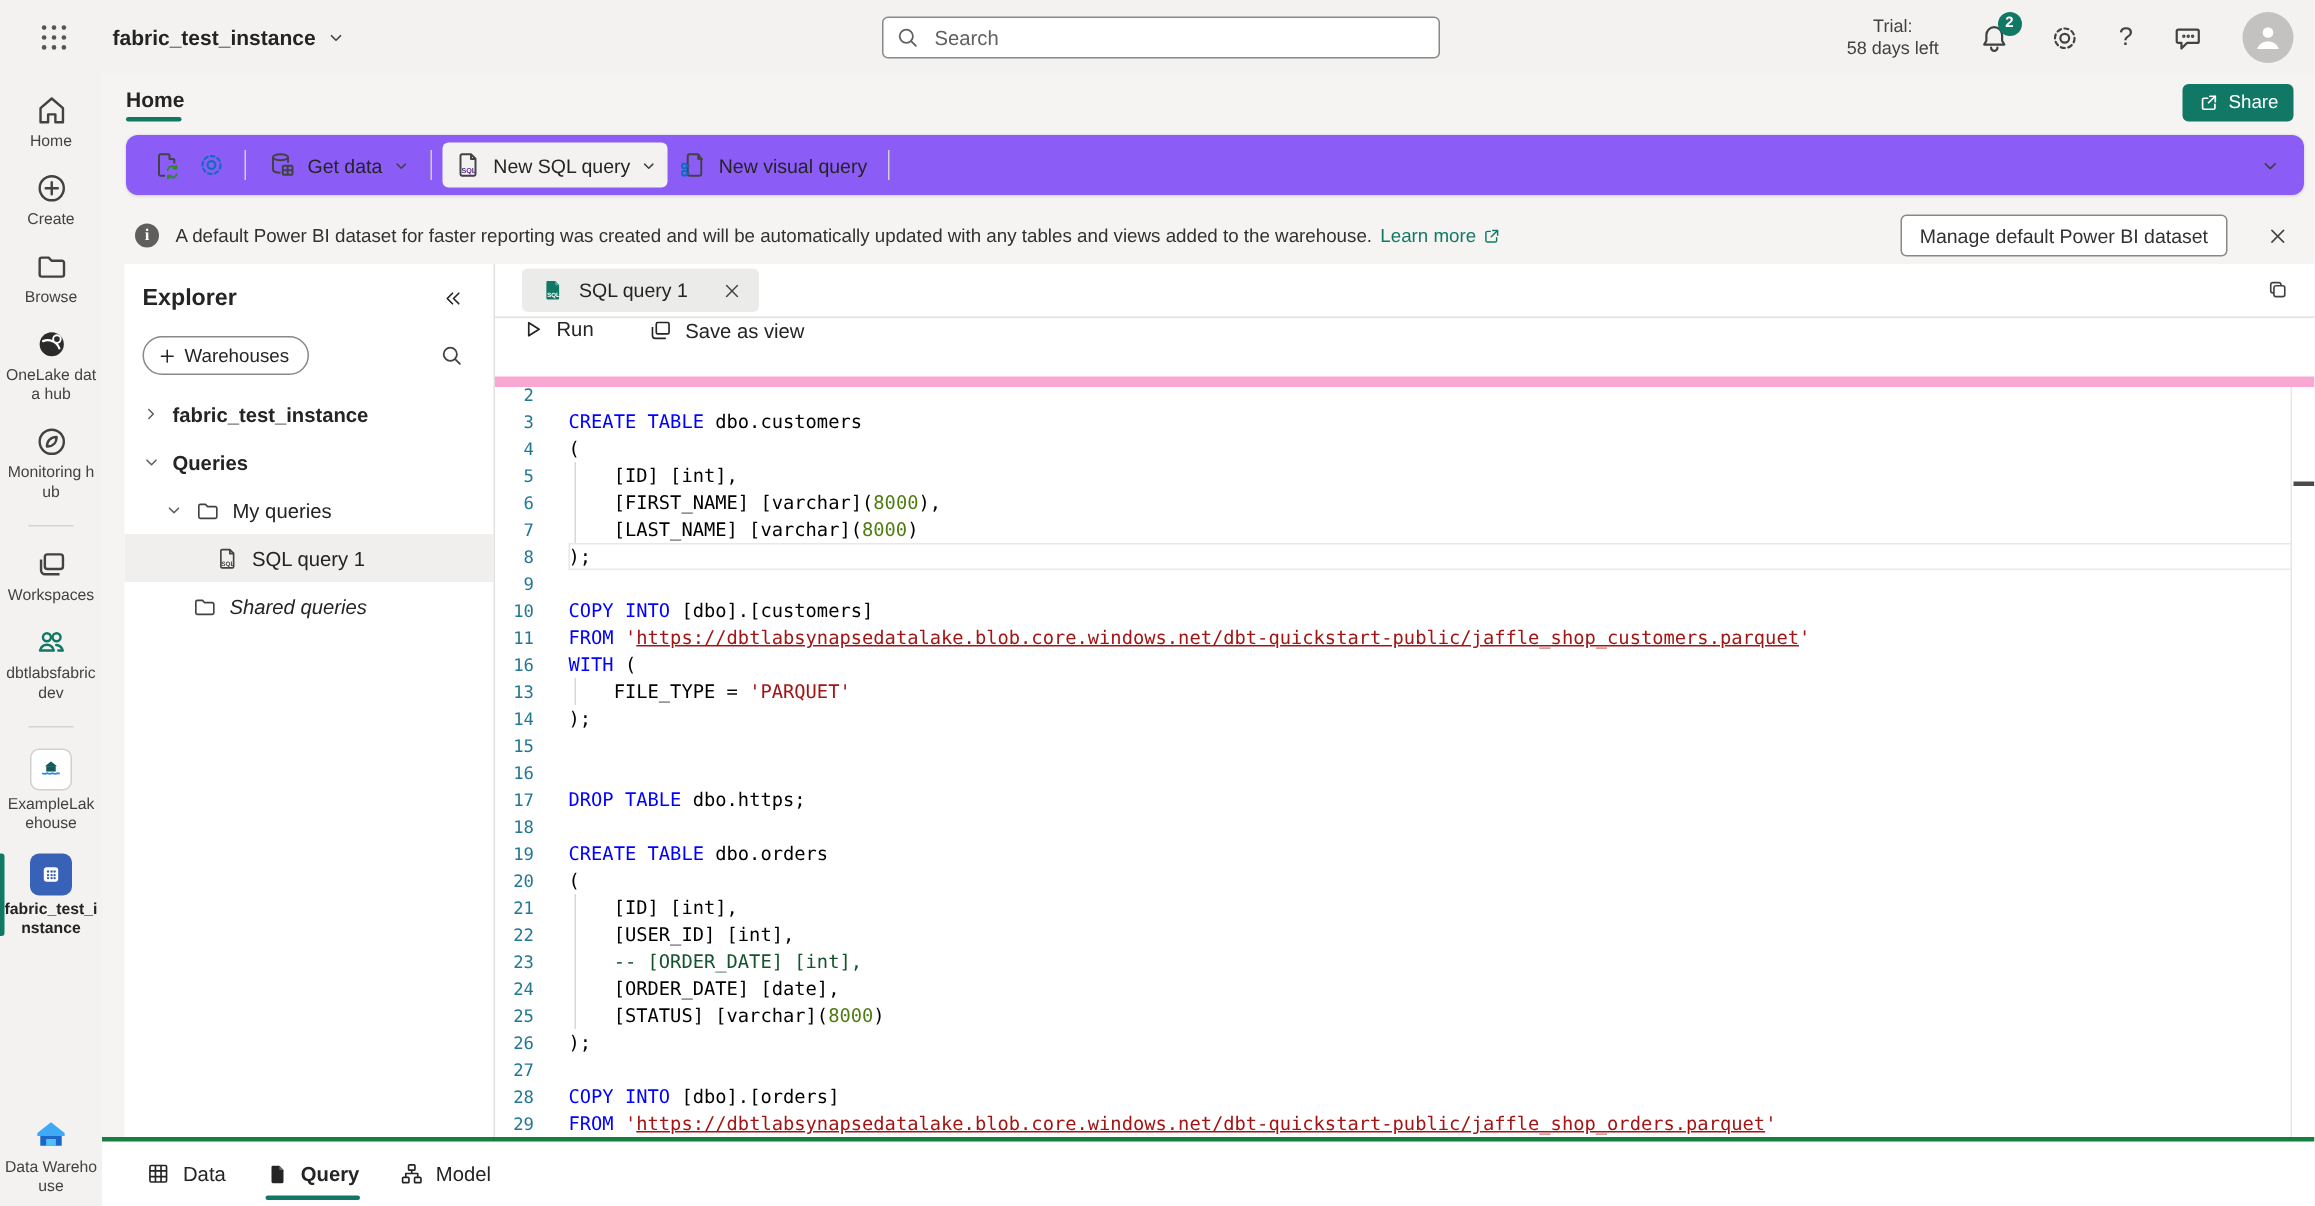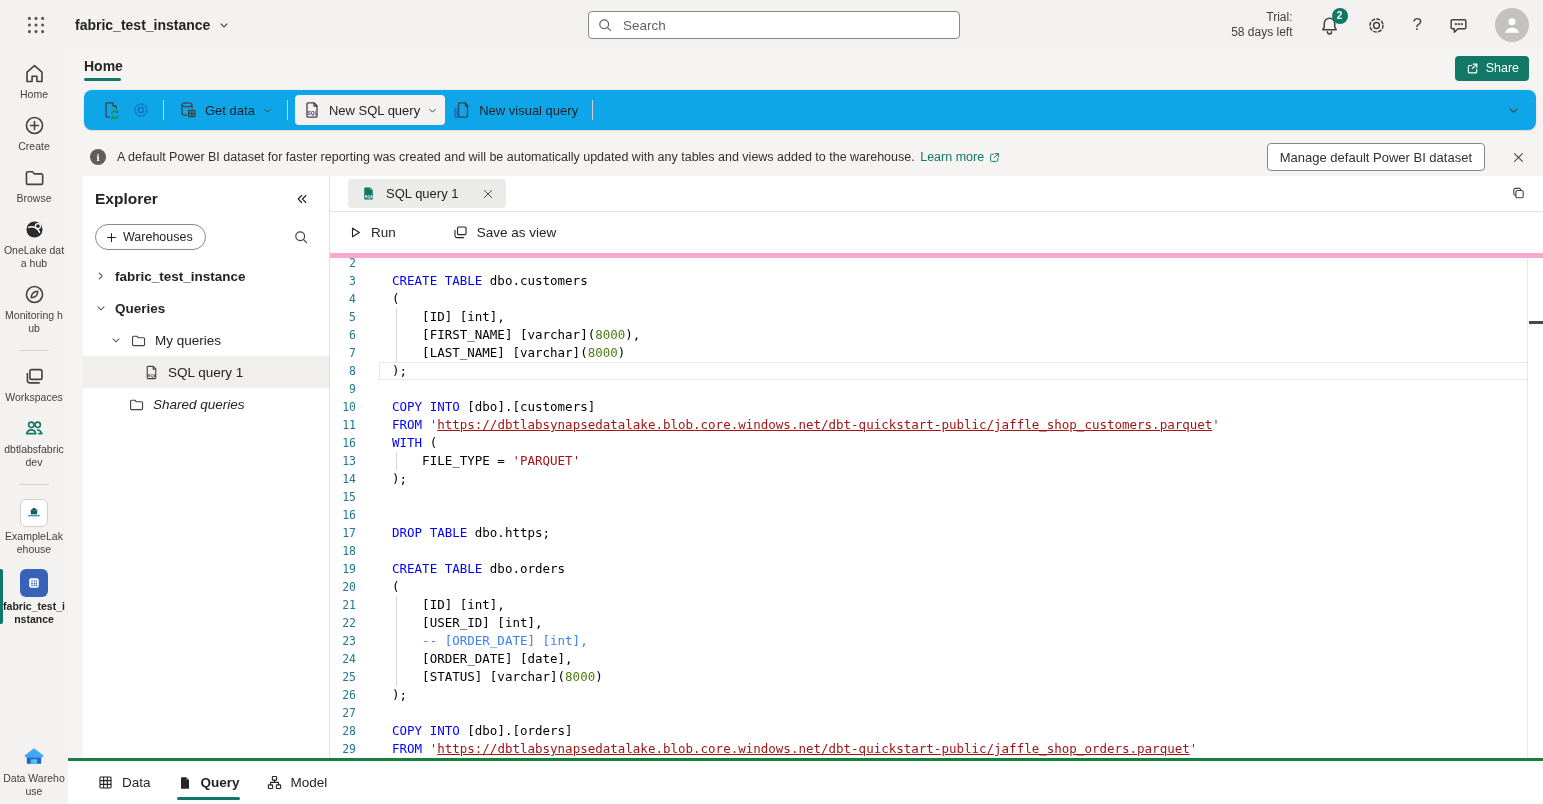--- a/index.html
+++ b/index.html
@@ -17,21 +17,21 @@
   .waffle { width:22px; height:22px; cursor:pointer; }
   .ws-name { display:flex; align-items:center; gap:8px; margin-left:28px; font-size:14px;
              font-weight:700; cursor:pointer; }
   .searchbox { position:absolute; left:588px; top:11px; width:372px; height:28px; background:#fff;
                border:1px solid #8a8886; border-radius:4px; display:flex; align-items:center;
                padding:0 8px; gap:8px; }
   .searchbox input { border:none; outline:none; flex:1; font-size:13.5px; color:#6d28d9;
                      font-family:"Liberation Sans",sans-serif; background:transparent; }
   .searchbox input::placeholder { color:#616161; }
   .top-right { margin-left:auto; display:flex; align-items:center; gap:26px; }
-  .trial { font-size:12px; line-height:15px; color:#424242; text-align:right; }
+  .trial { font-size:12px; line-height:15px; color:#424242; text-align:center; }
   .icon-btn { position:relative; cursor:pointer; display:flex; align-items:center; justify-content:center; }
   .badge { position:absolute; top:-7px; right:-8px; min-width:16px; height:16px; border-radius:8px;
            background:#117865; color:#fff; font-size:10px; font-weight:700; display:flex;
            align-items:center; justify-content:center; padding:0 3px; }
   .qmark { font-size:17px; color:#424242; }
   .avatar { width:34px; height:34px; border-radius:50%; background:#c4c2c0; display:flex;
             align-items:center; justify-content:center; cursor:pointer; }
 
   
   .rail { position:absolute; left:0; top:50px; bottom:0; width:68px; background:#f3f2f1;
@@ -50,21 +50,21 @@
   
   .main { position:absolute; left:68px; top:50px; right:0; bottom:0; }
 
   .tabrow { height:36px; display:flex; align-items:center; padding:0 14px 0 16px; }
   .home-tab { font-size:14px; font-weight:700; position:relative; padding-bottom:4px; cursor:pointer; }
   .home-tab::after { content:""; position:absolute; left:0; right:2px; bottom:-3px; height:3px;
                      background:#117865; border-radius:2px; }
   .share-btn { margin-left:auto; height:25px; background:#117865; color:#fff; border-radius:4px;
                display:flex; align-items:center; gap:6px; padding:0 10px; font-size:12.5px; cursor:pointer; }
 
-  .ribbon { margin:4px 7px 0 16px; height:40px; background:#0ea5e9; border-radius:8px;
+  .ribbon { margin:4px 7px 0 16px; height:40px; background:#8b5cf6; border-radius:8px;
             box-shadow:0 0 2px rgba(0,0,0,.12), 0 1px 2px rgba(0,0,0,.07);
             display:flex; align-items:center; padding:0 12px; }
   .tbtn { display:flex; align-items:center; gap:7px; height:30px; padding:0 7px; border-radius:4px;
           font-size:13px; color:#242424; cursor:pointer; white-space:nowrap; }
   .tbtn.active { background:#f3f2f1; }
   .sep { width:1px; height:20px; background:#d1d0ce; margin:0 7px; }
   .ribbon-collapse { margin-left:auto; cursor:pointer; padding:4px; }
 
   .banner { margin-top:8px; height:38px; display:flex; align-items:center; padding:0 16px 0 22px;
             gap:11px; font-size:12.5px; color:#323130; }
@@ -97,36 +97,36 @@
   .tree-row.selected { background:#f0efed; }
 
   
   .editor-pane { flex:1; display:flex; flex-direction:column; position:relative; min-width:0; }
   .qtab-bar { height:36px; border-bottom:1px solid #e0e0e0; display:flex; align-items:center;
               padding:0 16px 0 18px; flex:none; }
   .qtab { height:29px; background:#ebebe9; border-radius:4px; display:flex; align-items:center; gap:9px;
           padding:0 12px; font-size:13px; cursor:pointer; }
   .qtab .x { margin-left:14px; cursor:pointer; }
   .copy-ic { margin-left:auto; cursor:pointer; }
-  .run-bar { height:46px; border-bottom:5px solid #f9a8d4; display:flex; align-items:center;
-             padding-left:18px; gap:56px; flex:none; }
+  .run-bar { height:46px; border-bottom:7px solid #f9a8d4; display:flex; align-items:flex-start;
+             padding-left:18px; gap:36px; flex:none; }
   .rbtn { display:flex; align-items:center; gap:8px; font-size:13.5px; cursor:pointer; }
 
   .code-area { flex:1; position:relative; overflow:hidden;
                font-family:"DejaVu Sans Mono",monospace; font-size:12.5px; }
   .code-rows { position:absolute; top:-4px; left:0; right:0; }
   .code-row { height:18px; line-height:18px; display:flex; position:relative; white-space:pre; }
   .ln { width:26px; text-align:right; color:#237893; font-size:11.5px; flex:none; }
-  .code { margin-left:36px; position:relative; color:#000; }
+  .code { margin-left:23px; position:relative; color:#000; }
   .indent-guide { position:absolute; left:4px; top:0; bottom:0; width:1px; background:#d8d8d8; }
   .code-row.current::after { content:""; position:absolute; left:49px; right:15px; top:0; bottom:0;
                              border:1px solid #e8e8e8; pointer-events:none; }
   .tk-k { color:#0000ff; } .tk-s { color:#a31515; }
   .tk-l { color:#a31515; text-decoration:underline; }
-  .tk-n { color:#4d7c0f; } .tk-c { color:#3b82f6; } .tk-p { color:#000; }
+  .tk-n { color:#4d7c0f; } .tk-c { color:#14532d; } .tk-p { color:#000; }
   .scroll-divider { position:absolute; top:0; bottom:0; right:15px; width:1px; background:#e8e8e8; }
   .overview-mark { position:absolute; top:63px; right:0; width:14px; height:3px; background:#4a4a4a; }
 
   
   .bottombar { position:absolute; left:0; right:0; bottom:0; height:46px; background:#fff;
                border-top:3px solid #15803d; display:flex; align-items:center; padding-left:29px; gap:26px; }
   .bbar-item { display:flex; align-items:center; gap:8px; font-size:13.5px; cursor:pointer;
                position:relative; height:100%; }
   .bbar-item.selected { font-weight:700; }
   .bbar-item.selected::after { content:""; position:absolute; left:0; right:0; bottom:4px; height:3px;

